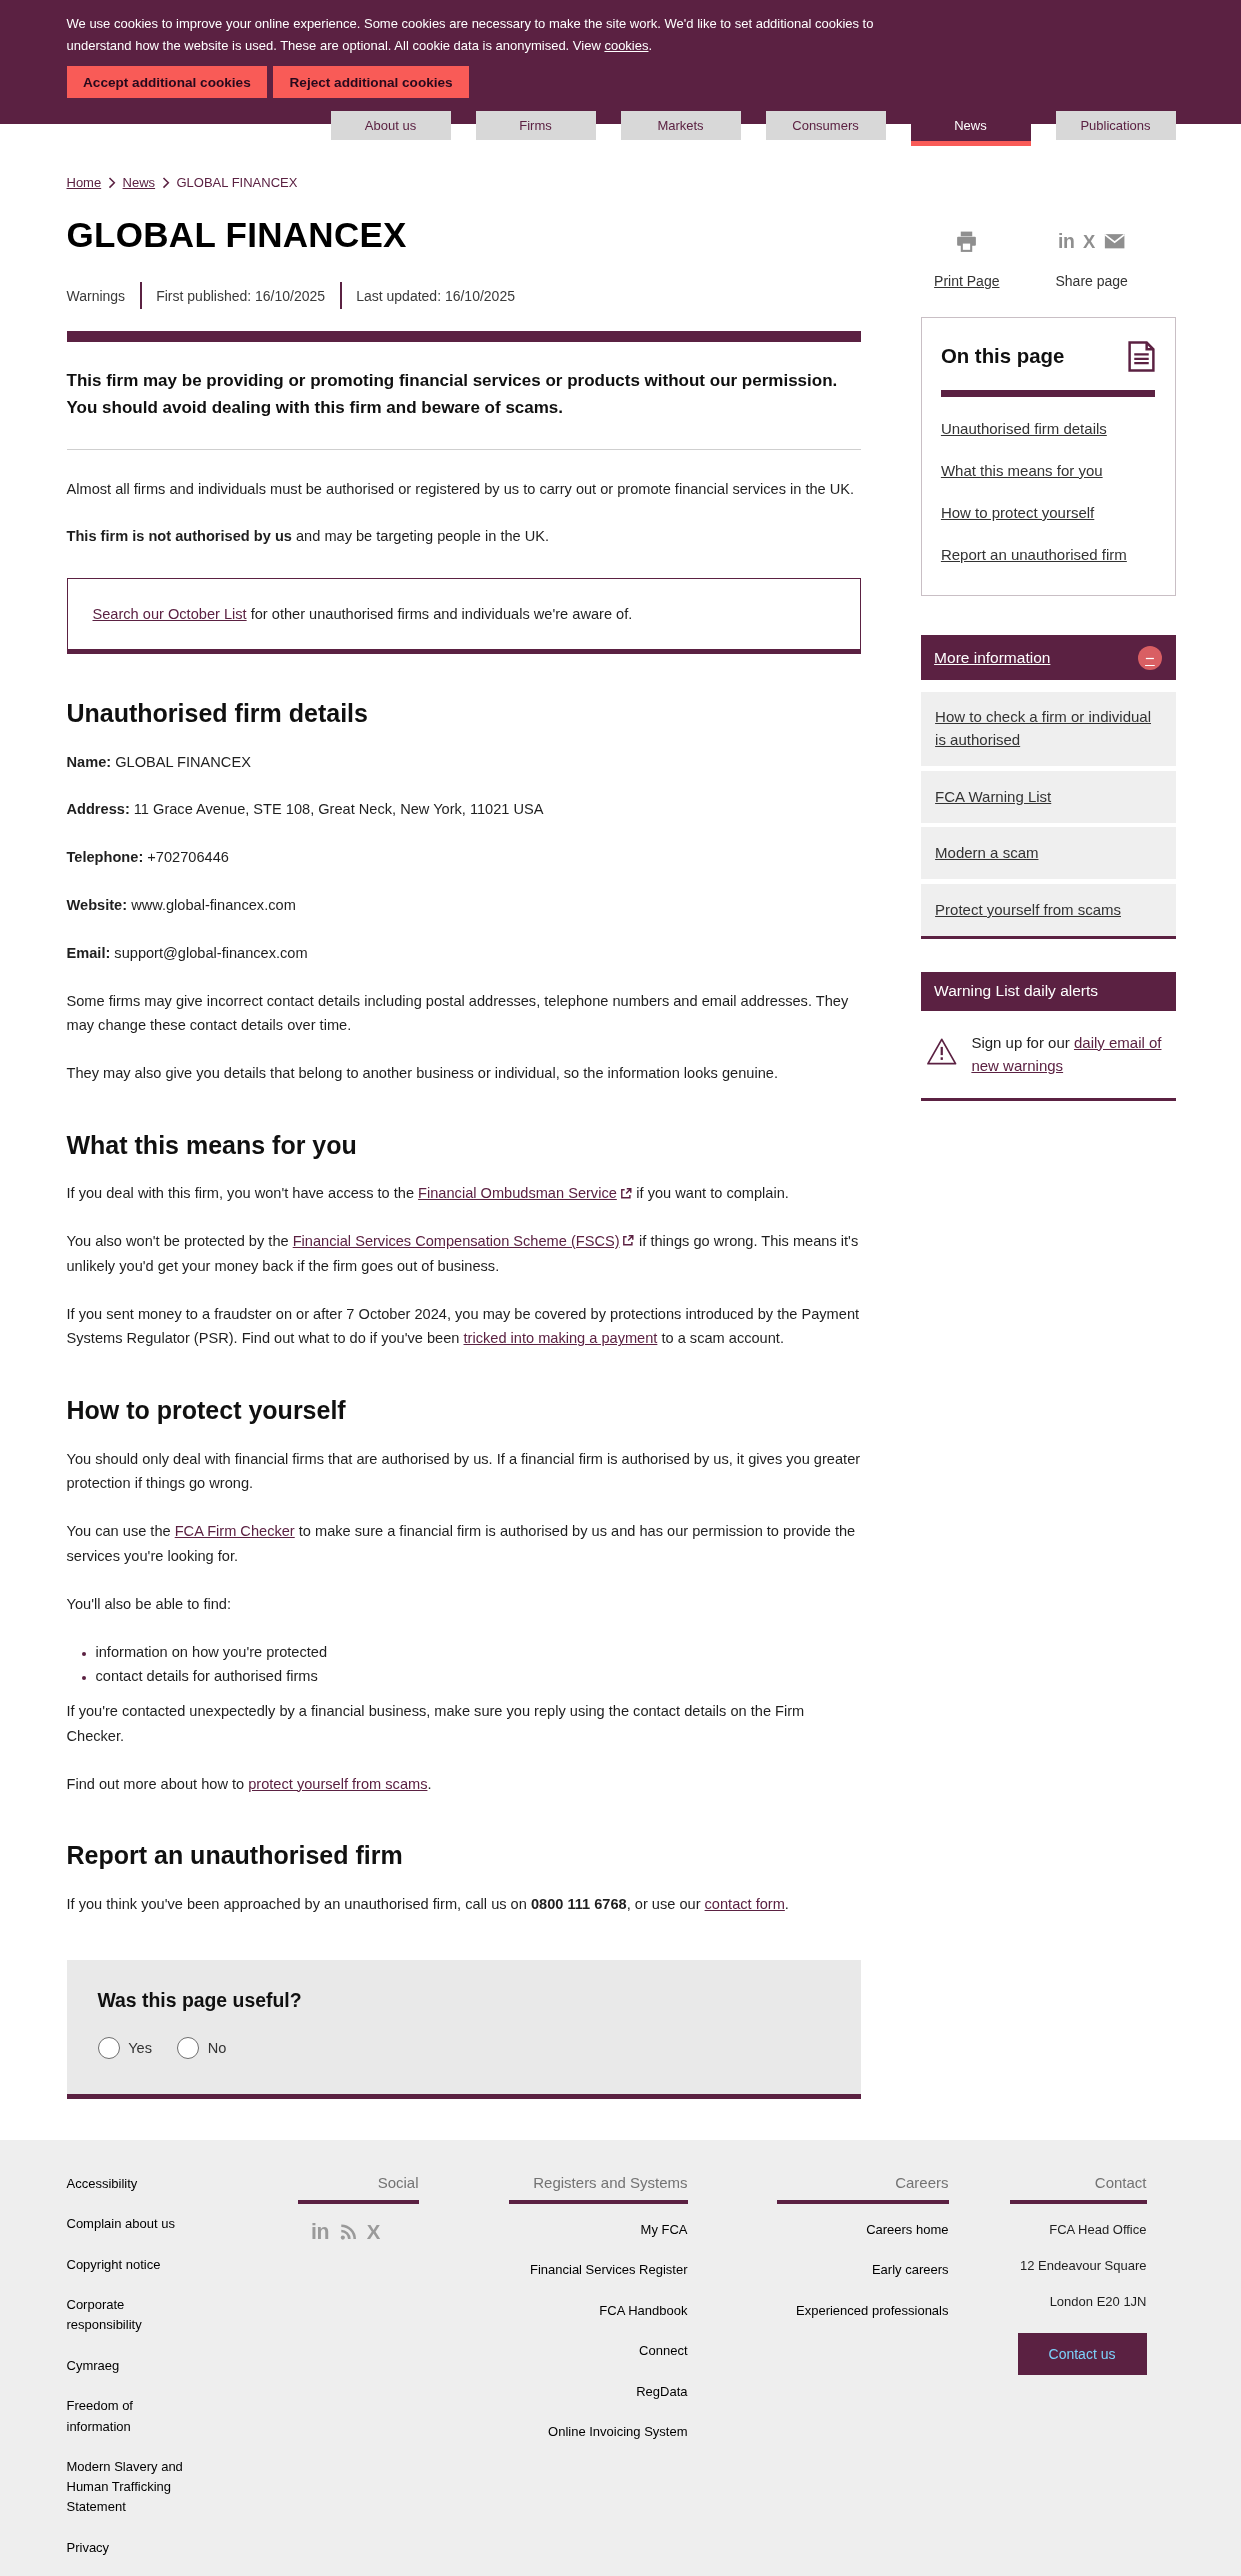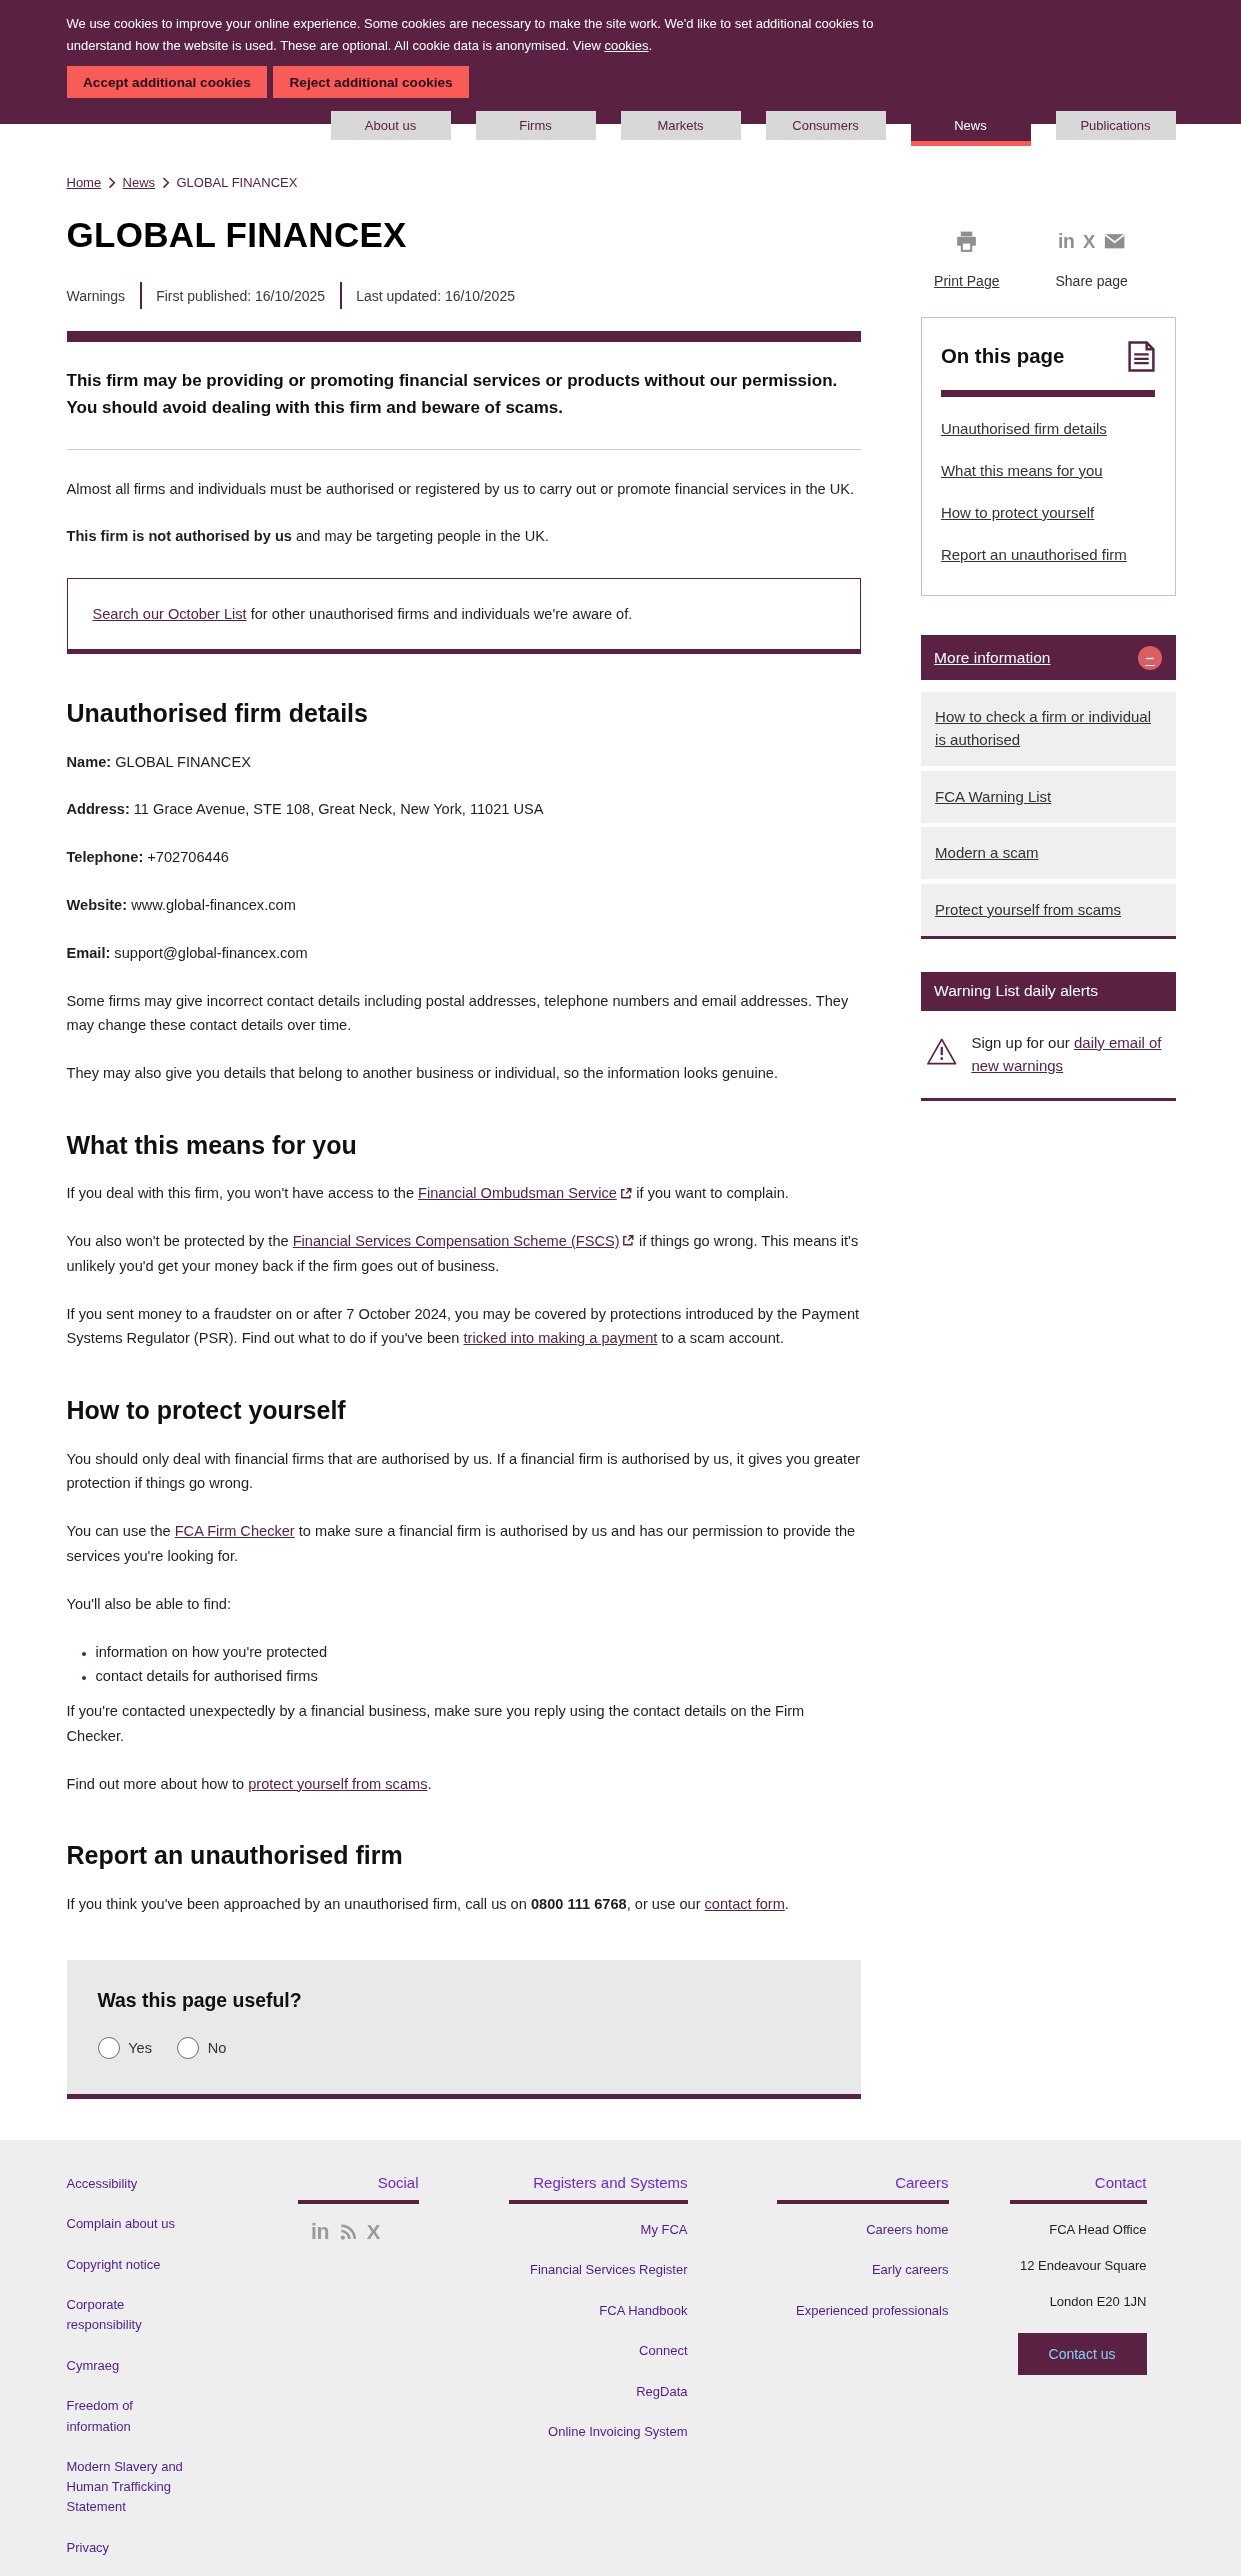--- a/index.html
+++ b/index.html
@@ -86,27 +86,27 @@
 
   .alerts { margin-top: 33px; }
   .alerts-header { background: #5B2142; color: #fff; font-size: 15.5px; padding: 10.7px 13.6px; }
   .alerts-body { display: flex; gap: 13.6px; align-items: flex-start; padding: 19.4px 3.9px 21.3px 5.8px; border-bottom: 3.9px solid #5B2142; }
   .alerts-text { font-size: 15px; line-height: 1.55; color: #1f1f1f; }
   .alerts-text a { color: #5B2142; text-decoration: underline; }
 
   
   .footer { background: #EEEEEE; margin-top: 41px; height: 524px; padding-top: 34px; }
   .footer-cols { display: flex; position: relative; height: 100%; }
-  .f-link { display: block; color: #4c1d95; font-size: 13px; text-decoration: none; line-height: 1.55; margin-bottom: 20.4px; }
+  .f-link { display: block; color: #000000; font-size: 13px; text-decoration: none; line-height: 1.55; margin-bottom: 20.4px; }
   .f-col1 { width: 204px; }
   .f-col2 { width: 121px; margin-left: 27px; text-align: right; }
   .f-col3 { width: 179px; margin-left: 90px; text-align: right; }
   .f-col4 { width: 172px; margin-left: 89px; text-align: right; }
   .f-col5 { width: 137px; margin-left: 61px; text-align: right; }
-  .f-head { font-size: 15px; color: #6d28d9; }
+  .f-head { font-size: 15px; color: #737373; }
   .f-bar { height: 3.9px; background: #5B2142; margin-top: 9.7px; margin-bottom: 15.5px; }
   .social-icons { display: flex; justify-content: flex-start; gap: 9.7px; align-items: center; padding-left: 13.6px; }
   .f-text { font-size: 13px; color: #1f1f1f; line-height: 1.5; margin-bottom: 16.5px; display: block; }
   .contact-btn { background: #5B2142; color: #7dd3fc; border: none; font-size: 14px; padding: 12.6px 0; width: 129px;
     margin-top: 5.8px; cursor: pointer; font-family: "Liberation Sans", sans-serif; }
 </style>
 </head>
 <body>
 
 <div class="cookie-band">

